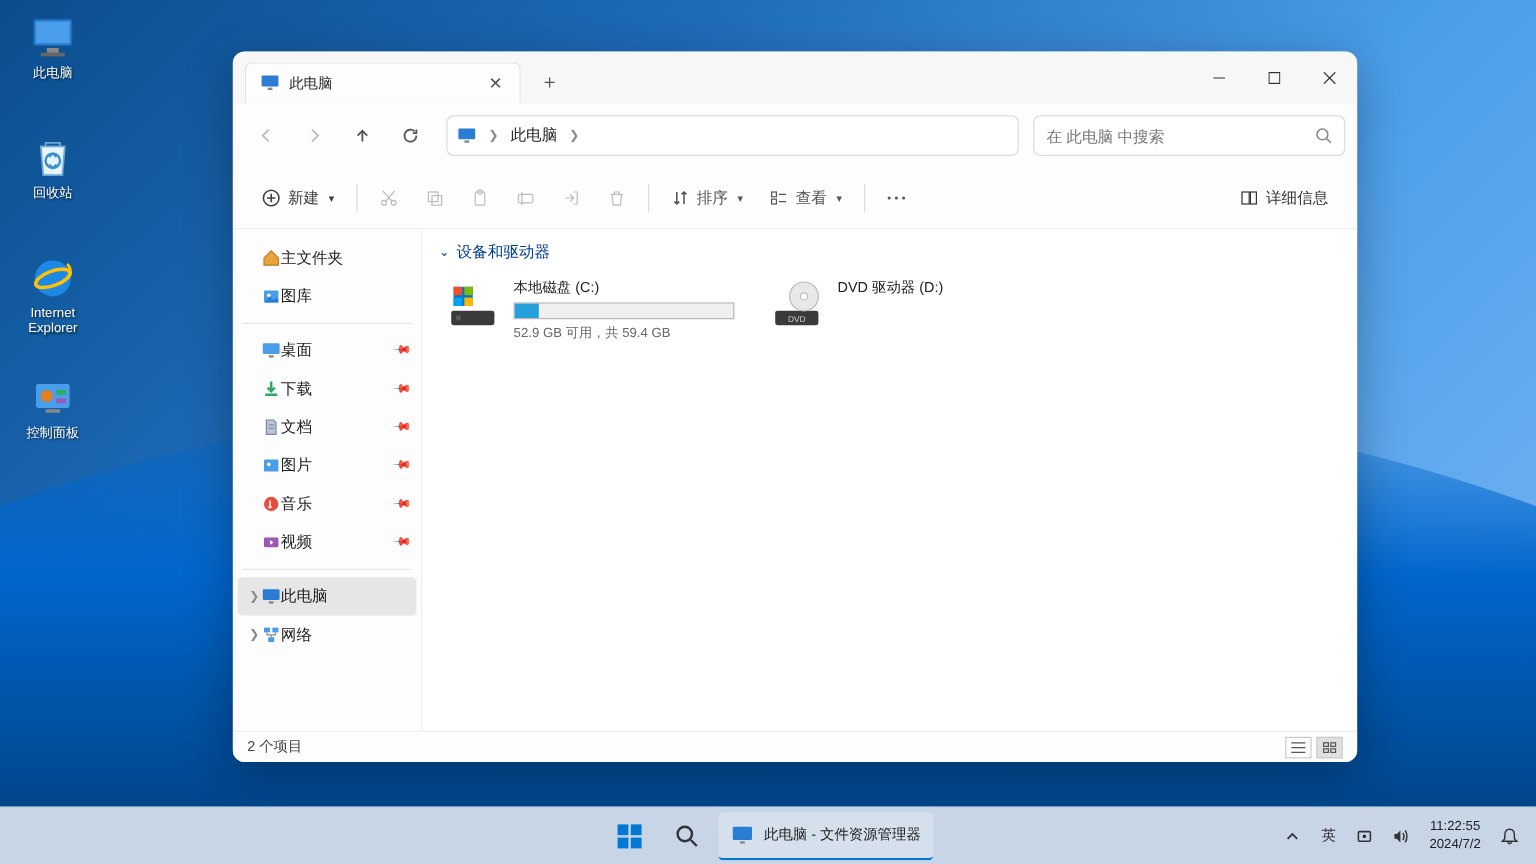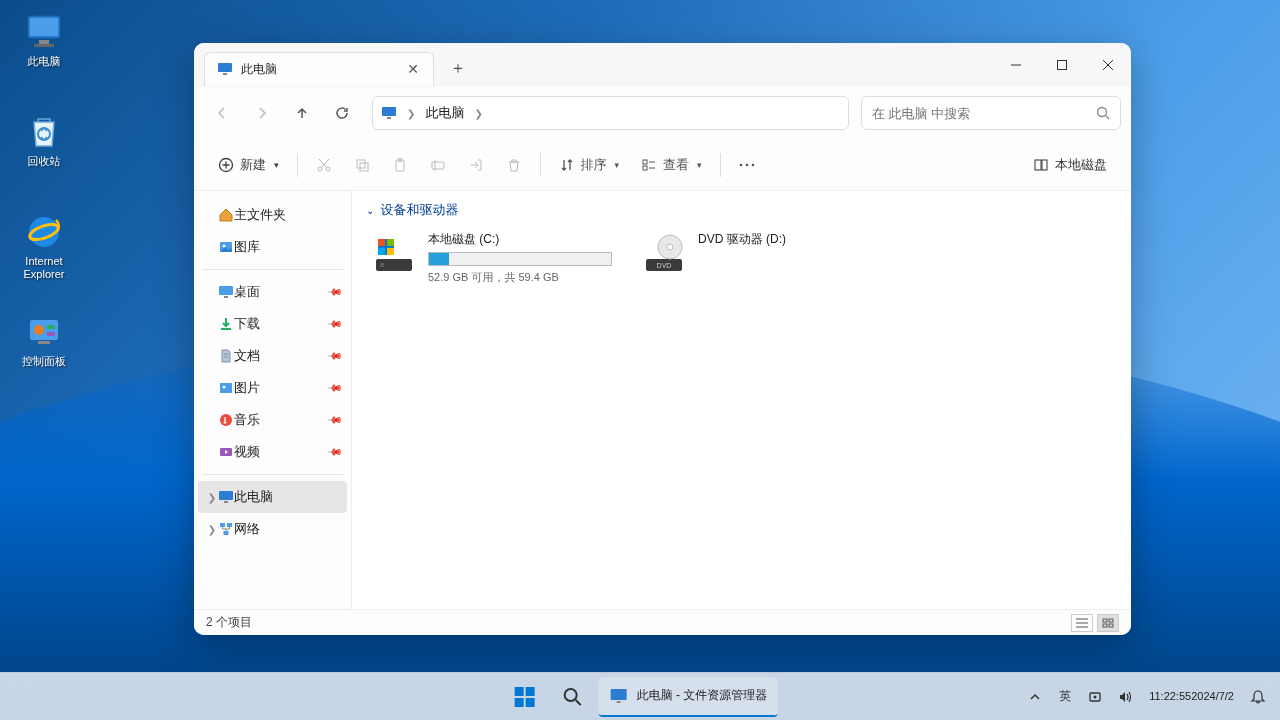--- a/index.html
+++ b/index.html
@@ -57,21 +57,21 @@
 .statusbar{height:26px;border-top:1px solid #eee;display:flex;align-items:center;padding:0 12px;font-size:12px;color:#444;background:#fdfdfd}
 .view-toggle{margin-left:auto;display:flex;gap:4px}
 .vt-btn{width:22px;height:18px;border:1px solid #ccc;display:flex;align-items:center;justify-content:center;cursor:pointer;font-size:10px;color:#555}
 .vt-btn.active{background:#e0e0e0}
 .taskbar{position:absolute;bottom:0;left:0;width:100%;height:48px;background:rgba(235,240,248,.85);backdrop-filter:blur(20px);display:flex;align-items:center;border-top:1px solid rgba(0,0,0,.05)}
 .tb-center{position:absolute;left:50%;transform:translateX(-50%);display:flex;align-items:center;gap:4px;height:100%}
 .tb-btn{width:44px;height:40px;display:flex;align-items:center;justify-content:center;cursor:pointer;border-radius:4px}
 .tb-app{height:40px;padding:0 10px;display:flex;align-items:center;gap:8px;cursor:pointer;border-radius:4px;background:rgba(255,255,255,.25);border-bottom:2px solid #0078d4;font-size:12px;color:#222}
 .tb-right{position:absolute;right:8px;display:flex;align-items:center;gap:2px;height:100%}
 .tb-tray{width:28px;height:40px;display:flex;align-items:center;justify-content:center;cursor:pointer;color:#333;font-size:13px}
-.tb-clock{display:flex;flex-direction:row;align-items:flex-end;font-size:11px;color:#222;padding:0 8px;line-height:1.3;cursor:pointer}
+.tb-clock{display:flex;flex-direction:column;align-items:center;font-size:11px;color:#222;padding:0 8px;line-height:1.3;cursor:pointer}
 svg{display:block}
 </style>
 </head>
 <body>
 
 <div class="wallpaper-curve"></div>
 
 <div class="desktop-icons">
   <div class="desktop-icon">
     <div class="ico">
@@ -267,21 +267,21 @@
           <circle cx="2" cy="2" r="1.3" fill="currentColor"></circle>
           <circle cx="8" cy="2" r="1.3" fill="currentColor"></circle>
           <circle cx="14" cy="2" r="1.3" fill="currentColor"></circle>
         </svg>
       </div>
     <div class="tool-btn details-btn">
         <svg width="16" height="16" viewBox="0 0 16 16">
           <rect x="2" y="3" width="6" height="10" fill="none" stroke="currentColor"></rect>
           <rect x="9" y="3" width="5" height="10" fill="none" stroke="currentColor"></rect>
         </svg>
-        <span>本地磁盘</span>
+        <span>详细信息</span>
       </div>
   </div>
 
   <div class="body">
     <div class="sidebar">
       <div class="sb-item">
           <span class="sb-exp"></span>
           <span class="sb-ico">
             <svg width="16" height="16" viewBox="0 0 16 16">
               <path d="M2 8 L8 2 L14 8 L14 14 L2 14 Z" fill="#e8a33d" stroke="#c47f1a"></path>

